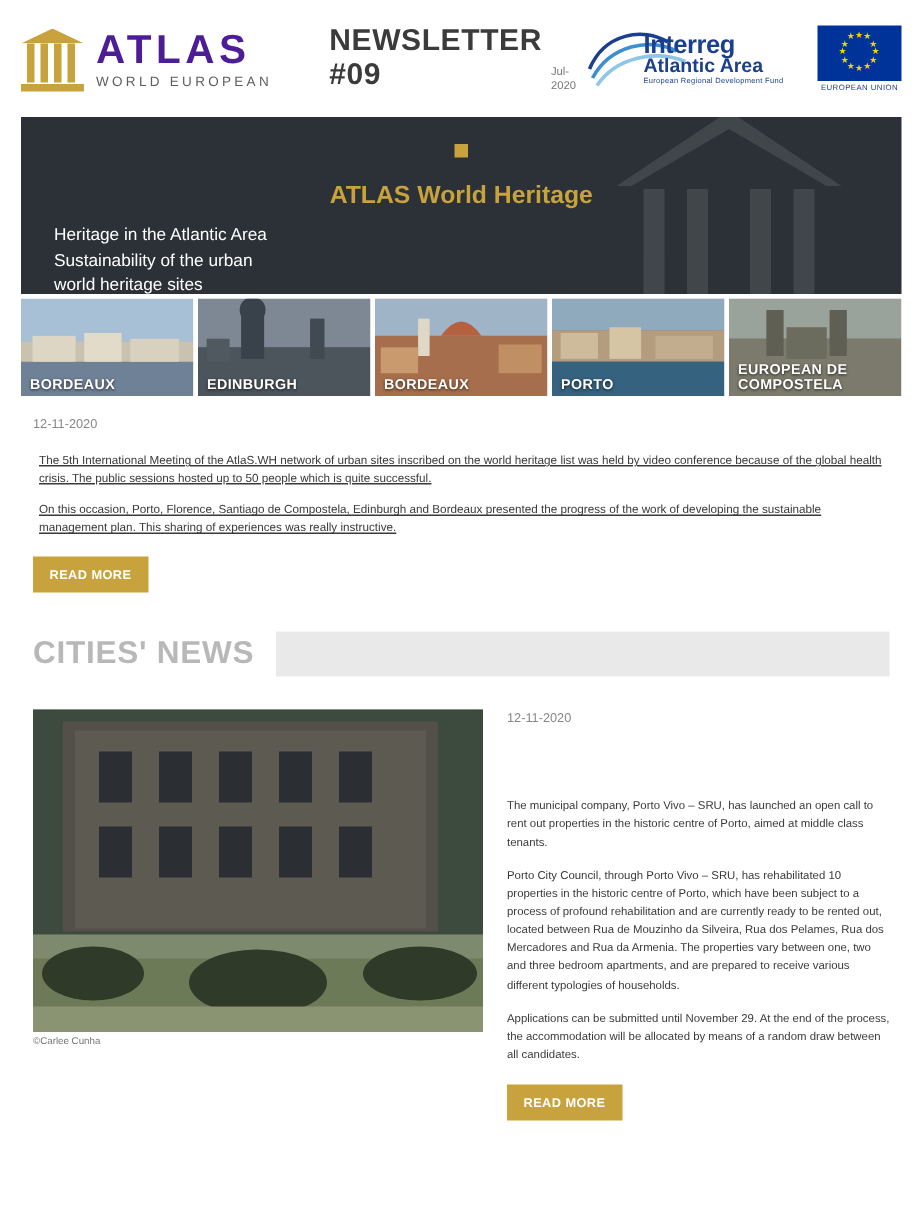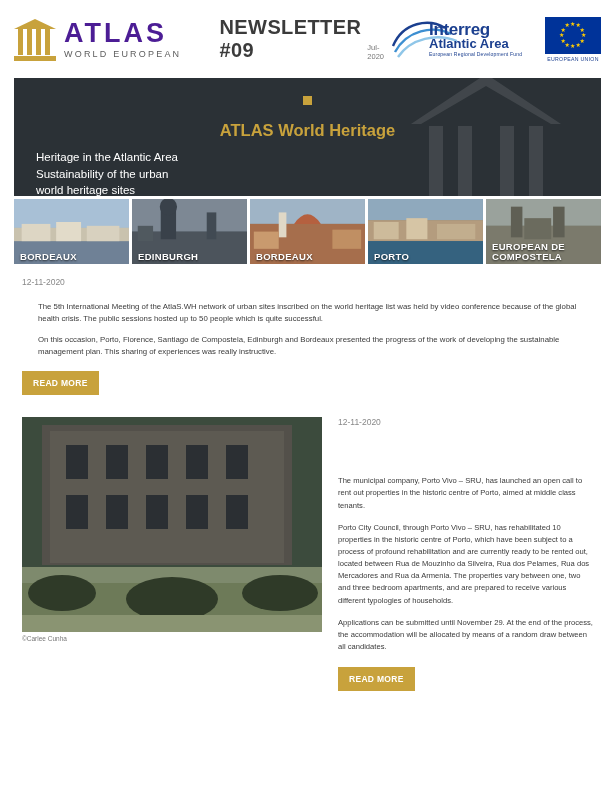--- a/index.html
+++ b/index.html
@@ -205,21 +205,21 @@
     color: #1c3f59;
     line-height: 1.35;
     margin-bottom: 13px;
   }
   .headline sup { font-size: 9.5px; }
   .body-text {
     font-size: 7.8px;
     color: #3a3a3a;
     line-height: 1.55;
   }
-  .body-text p { margin: 0 0 9px 16px; }
+  .body-text p { margin: 0 0 9px 4px; text-decoration: underline; }
   .btn {
     display: inline-block;
     background: #c8a23c;
     color: #ffffff;
     font-size: 8.5px;
     font-weight: bold;
     letter-spacing: 0.3px;
     padding: 7px 11px;
     border: none;
     cursor: pointer;
@@ -425,20 +425,24 @@
 
   <div class="article">
     <div class="date">12-11-2020</div>
     <div class="body-text">
       <p>The 5th International Meeting of the AtlaS.WH network of urban sites inscribed on the world heritage list was held by video conference because of the global health crisis. The public sessions hosted up to 50 people which is quite successful.</p>
       <p>On this occasion, Porto, Florence, Santiago de Compostela, Edinburgh and Bordeaux presented the progress of the work of developing the sustainable management plan. This sharing of experiences was really instructive.</p>
     </div>
     <button class="btn">READ MORE</button>
   </div>
 
+  <div class="section-bar">
+    <div class="section-title">CITIES' NEWS</div>
+    <div class="section-fill"></div>
+  </div>
 
   <div class="news">
     <div class="news-photo-wrap">
       <div class="news-photo">
         <svg width="300" height="215" viewBox="0 0 300 215" preserveAspectRatio="none">
           <rect width="300" height="215" fill="#4a5b4a"></rect>
           <rect x="0" y="0" width="300" height="150" fill="#3c4b3d"></rect>
           <rect x="20" y="8" width="250" height="140" fill="#53504a"></rect>
           <rect x="28" y="14" width="234" height="132" fill="#5d5a52"></rect>
           <g fill="#2b2f33">

